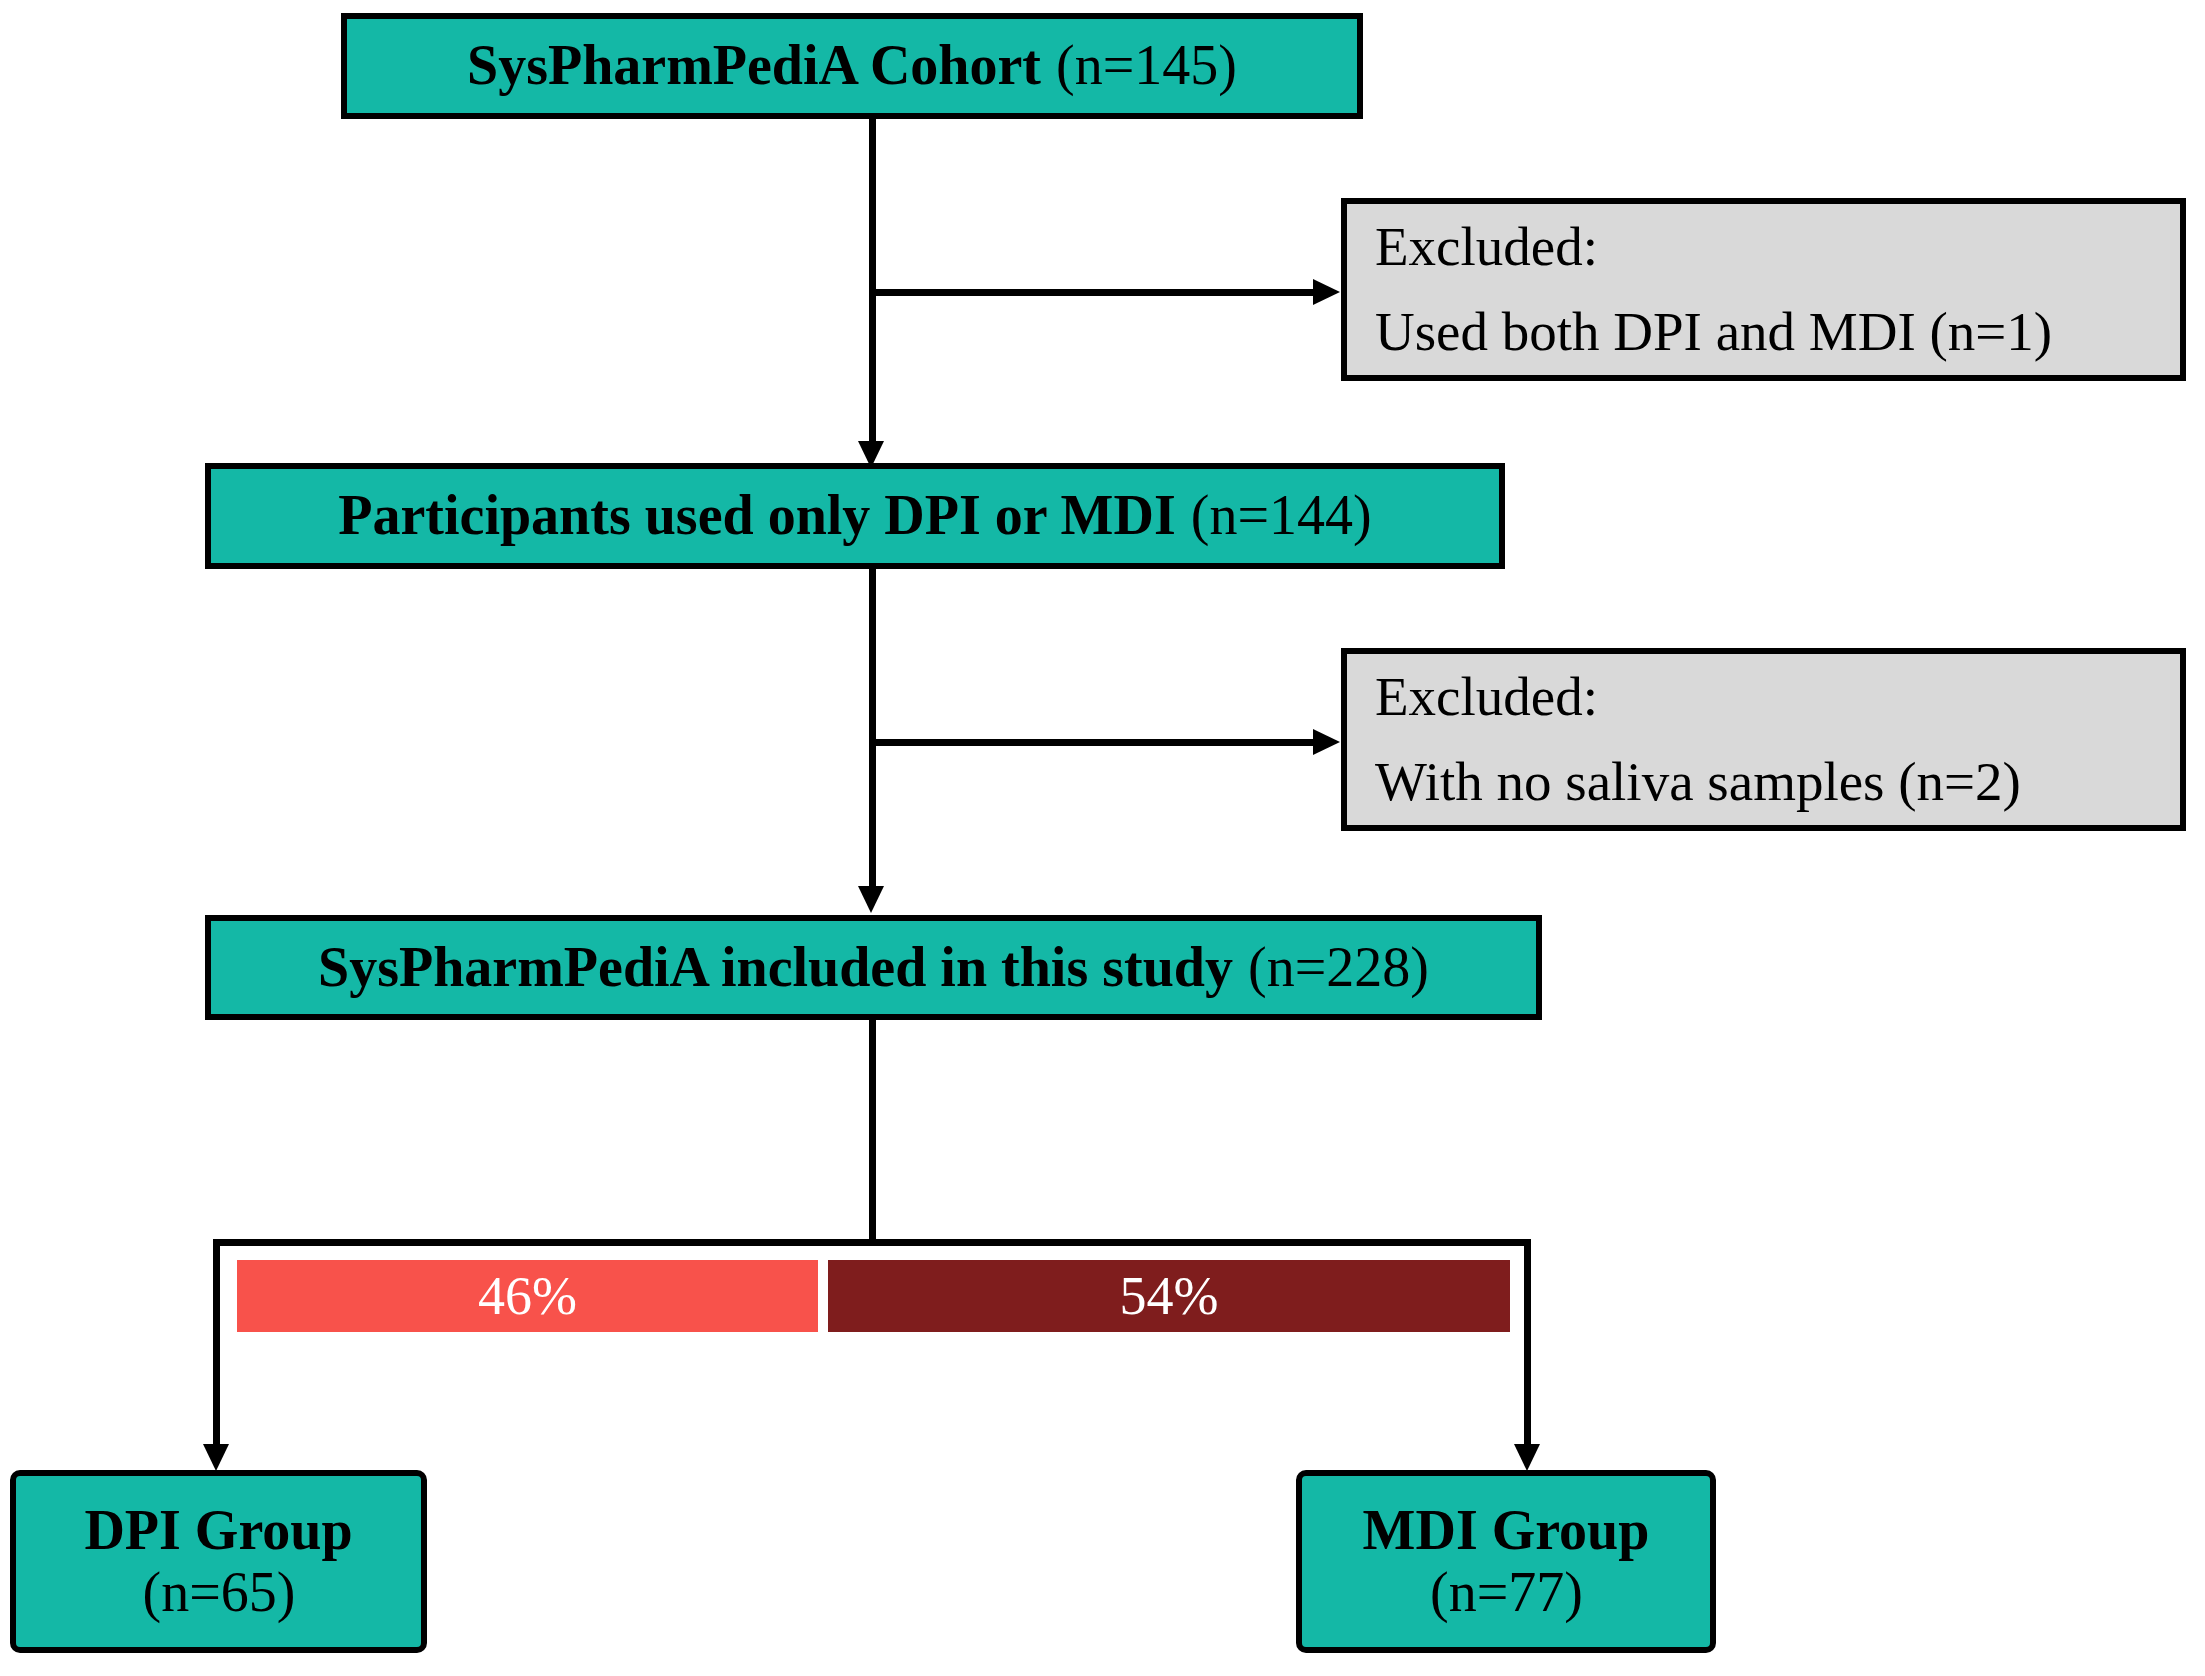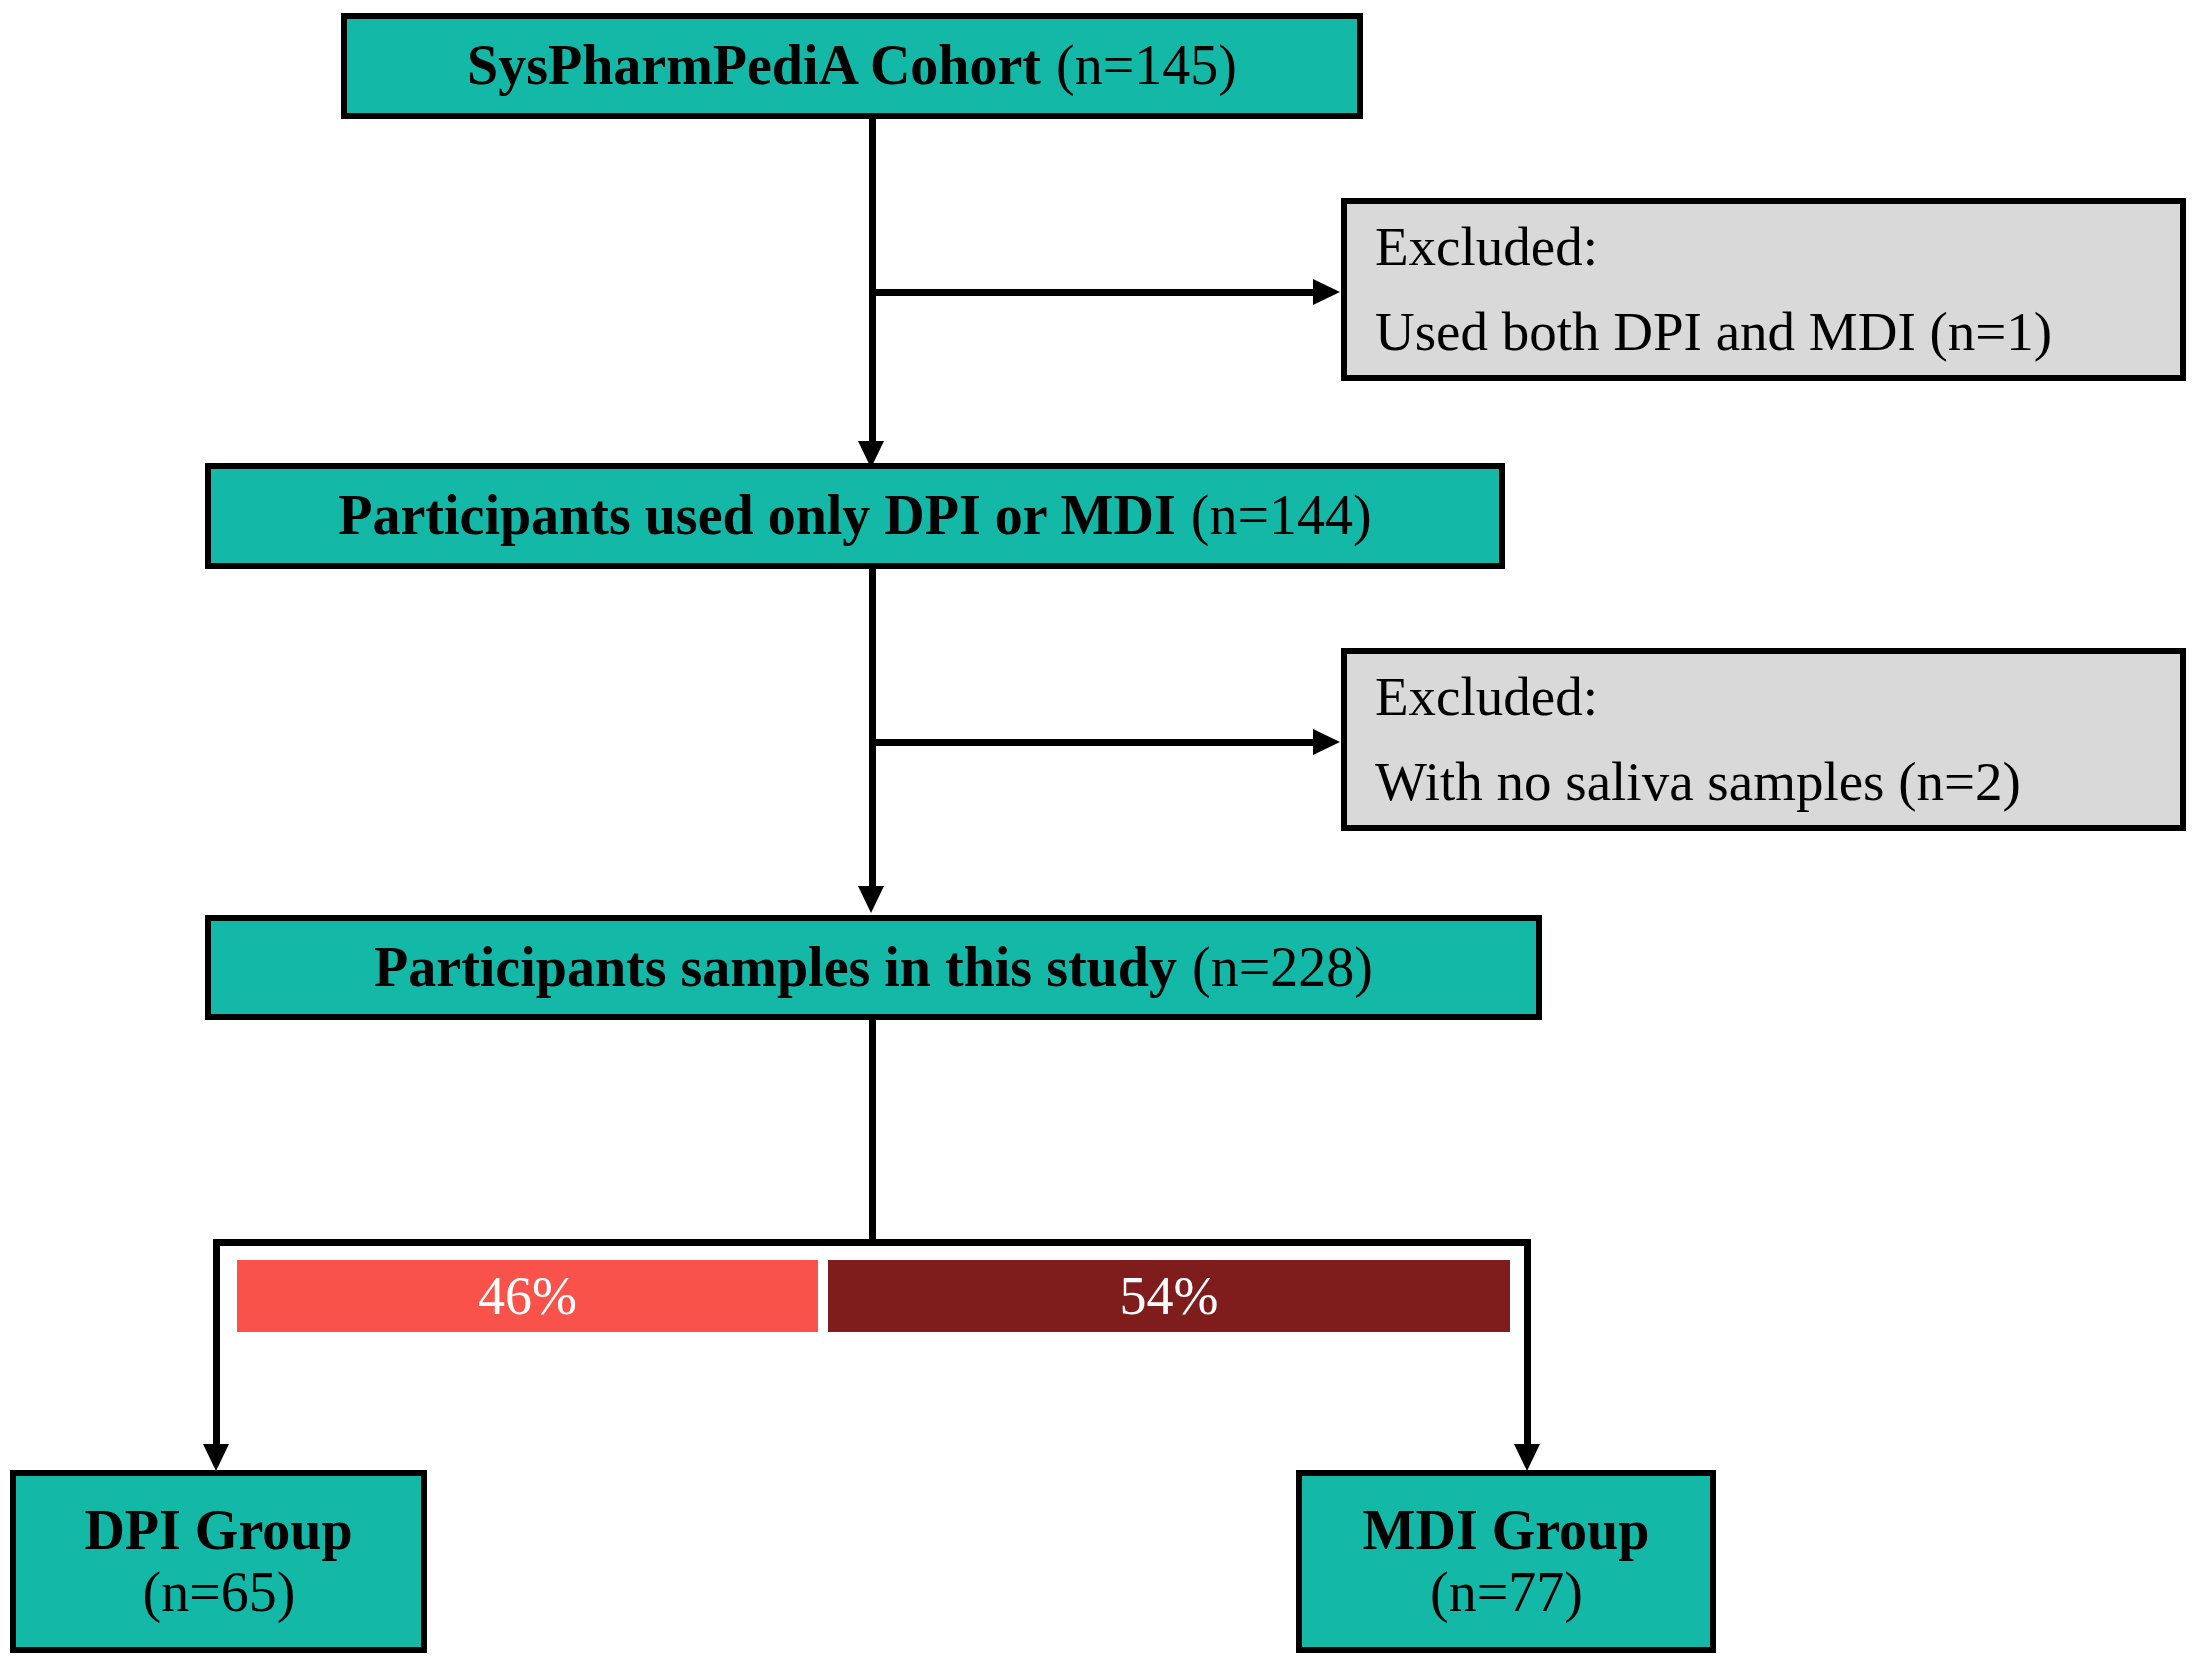--- a/index.html
+++ b/index.html
@@ -32,20 +32,21 @@
     align-items:flex-start;
     justify-content:center;
     gap:24.6px;
     padding:0 28px;
     font-size:55px;
     text-align:left;
     background:#d9d9d9;
   }
   .group-box{
     flex-direction:column;
+    border-radius:10px;
   }
   .group-box .count{margin-left:1px;}
   .line{position:absolute;background:#000;}
   .arrow-down{
     position:absolute;width:0;height:0;
     border-left:13.7px solid transparent;
     border-right:13.7px solid transparent;
     border-top:27.5px solid #000;
   }
   .arrow-right{
@@ -95,21 +96,21 @@
 
   <div class="line" style="left:869px;top:739px;width:446px;height:6.5px;"></div>
   <div class="arrow-right" style="left:1313px;top:729px;"></div>
 
   <div class="box excluded" style="left: 1341px; top: 648px; width: 845px; height: 183px; background: rgb(217, 217, 217);">
     <span>Excluded:</span>
     <span>With no saliva samples (n=2)</span>
   </div>
 
   <div class="box" style="left:205px;top:915px;width:1337px;height:105px;">
-    <span><span class="title">Participants samples in this study</span><span class="count">(n=228)</span></span>
+    <span><span class="title">SysPharmPediA included in this study</span><span class="count">(n=228)</span></span>
   </div>
 
   <div class="line" style="left:869px;top:1019px;width:6.5px;height:226px;"></div>
 
   <div class="line" style="left:213px;top:1239px;width:1318px;height:6.5px;"></div>
   <div class="line" style="left:213px;top:1239px;width:6.5px;height:207px;"></div>
   <div class="arrow-down" style="left:203px;top:1444px;"></div>
   <div class="line" style="left:1524px;top:1239px;width:6.5px;height:207px;"></div>
   <div class="arrow-down" style="left:1514px;top:1444px;"></div>
 

